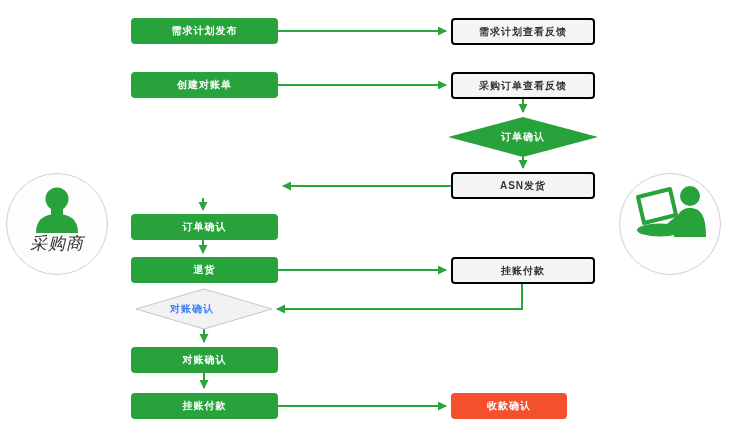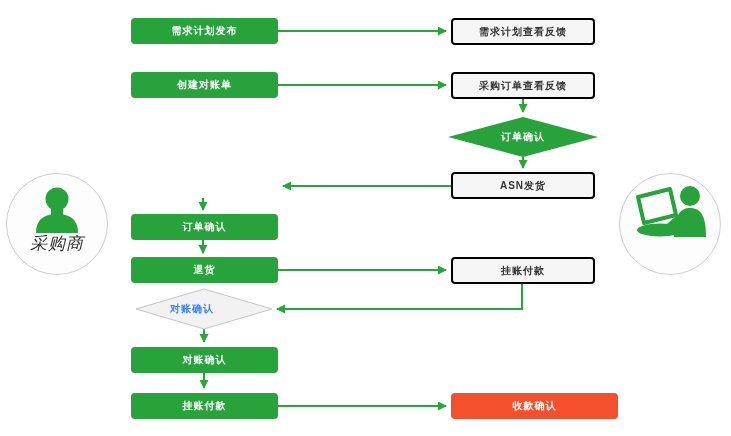--- a/index.html
+++ b/index.html
@@ -7,21 +7,21 @@
     position:relative;width:731px;height:436px;background:#ffffff;overflow:hidden;
     font-family:"Liberation Sans","DejaVu Sans",sans-serif;
   }
   .connectors{position:absolute;left:0;top:0;width:731px;height:436px;z-index:1;}
   .node{
     position:absolute;z-index:2;display:flex;align-items:center;justify-content:center;
     font-size:10px;font-weight:700;box-sizing:border-box;letter-spacing:1px;
   }
   .gbox{background:#28a33c;color:#ffffff;border-radius:4px;left:131px;width:147px;height:26px;}
   .pbox{background:#f5f5f5;color:#333333;border:2px solid #000000;border-radius:4px;left:451px;width:144px;height:27px;}
-  .rbox{background:#f4502e;color:#ffffff;border-radius:4px;left:451px;width:167px;height:26px;}
+  .rbox{background:#f4502e;color:#ffffff;border-radius:4px;left:451px;width:116px;height:26px;}
   .diamond-label{background:transparent;z-index:3;}
   .dl-green{color:#ffffff;left:448px;top:124px;width:150px;height:26px;}
   .dl-plain{color:#3b82f6;left:124px;top:296px;width:136px;height:26px;}
   .avatar{
     position:absolute;z-index:2;width:102px;height:102px;border-radius:50%;
     background:#fdfdfd;border:1px solid #cfcfcf;box-sizing:border-box;
   }
   .avatar .icon{position:absolute;left:0;right:0;top:11px;display:flex;justify-content:center;}
   .avatar-label{
     position:absolute;left:0;right:0;bottom:19px;text-align:center;

